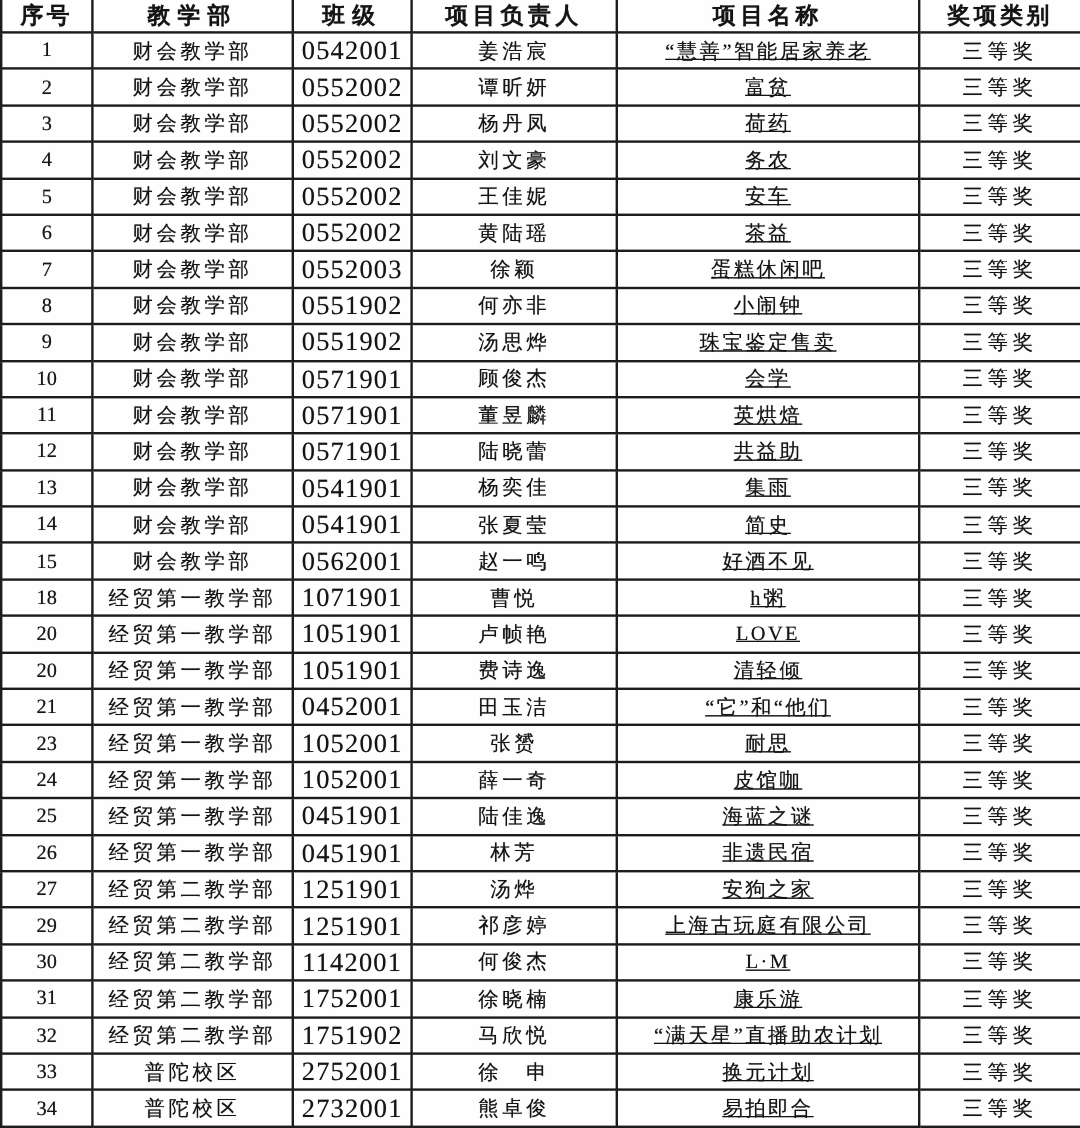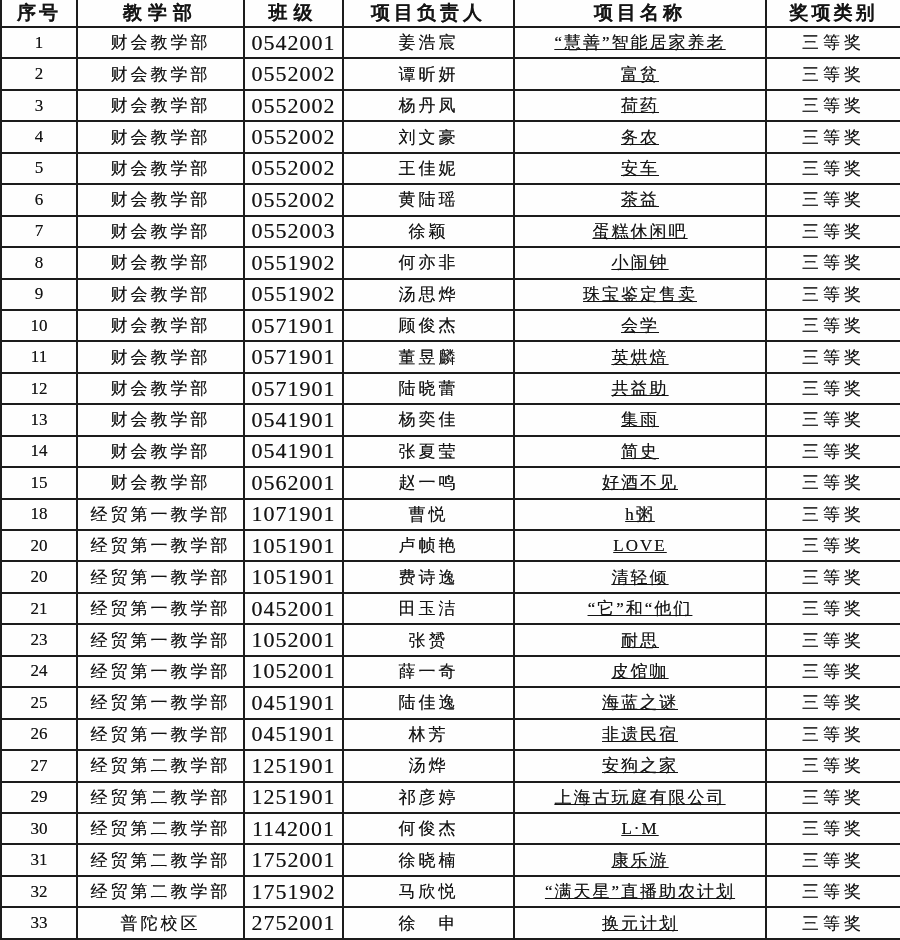--- a/index.html
+++ b/index.html
@@ -287,14 +287,22 @@
         <td class="col-award">三等奖</td>
       </tr>
       <tr>
         <td class="col-index">33</td>
         <td class="col-dept">普陀校区</td>
         <td class="col-class">2752001</td>
         <td class="col-leader">徐　申</td>
         <td class="col-project">换元计划</td>
         <td class="col-award">三等奖</td>
       </tr>
+      <tr>
+        <td class="col-index">34</td>
+        <td class="col-dept">普陀校区</td>
+        <td class="col-class">2732001</td>
+        <td class="col-leader">熊卓俊</td>
+        <td class="col-project">易拍即合</td>
+        <td class="col-award">三等奖</td>
+      </tr>
     </tbody>
 </table>
 
 </body></html>

